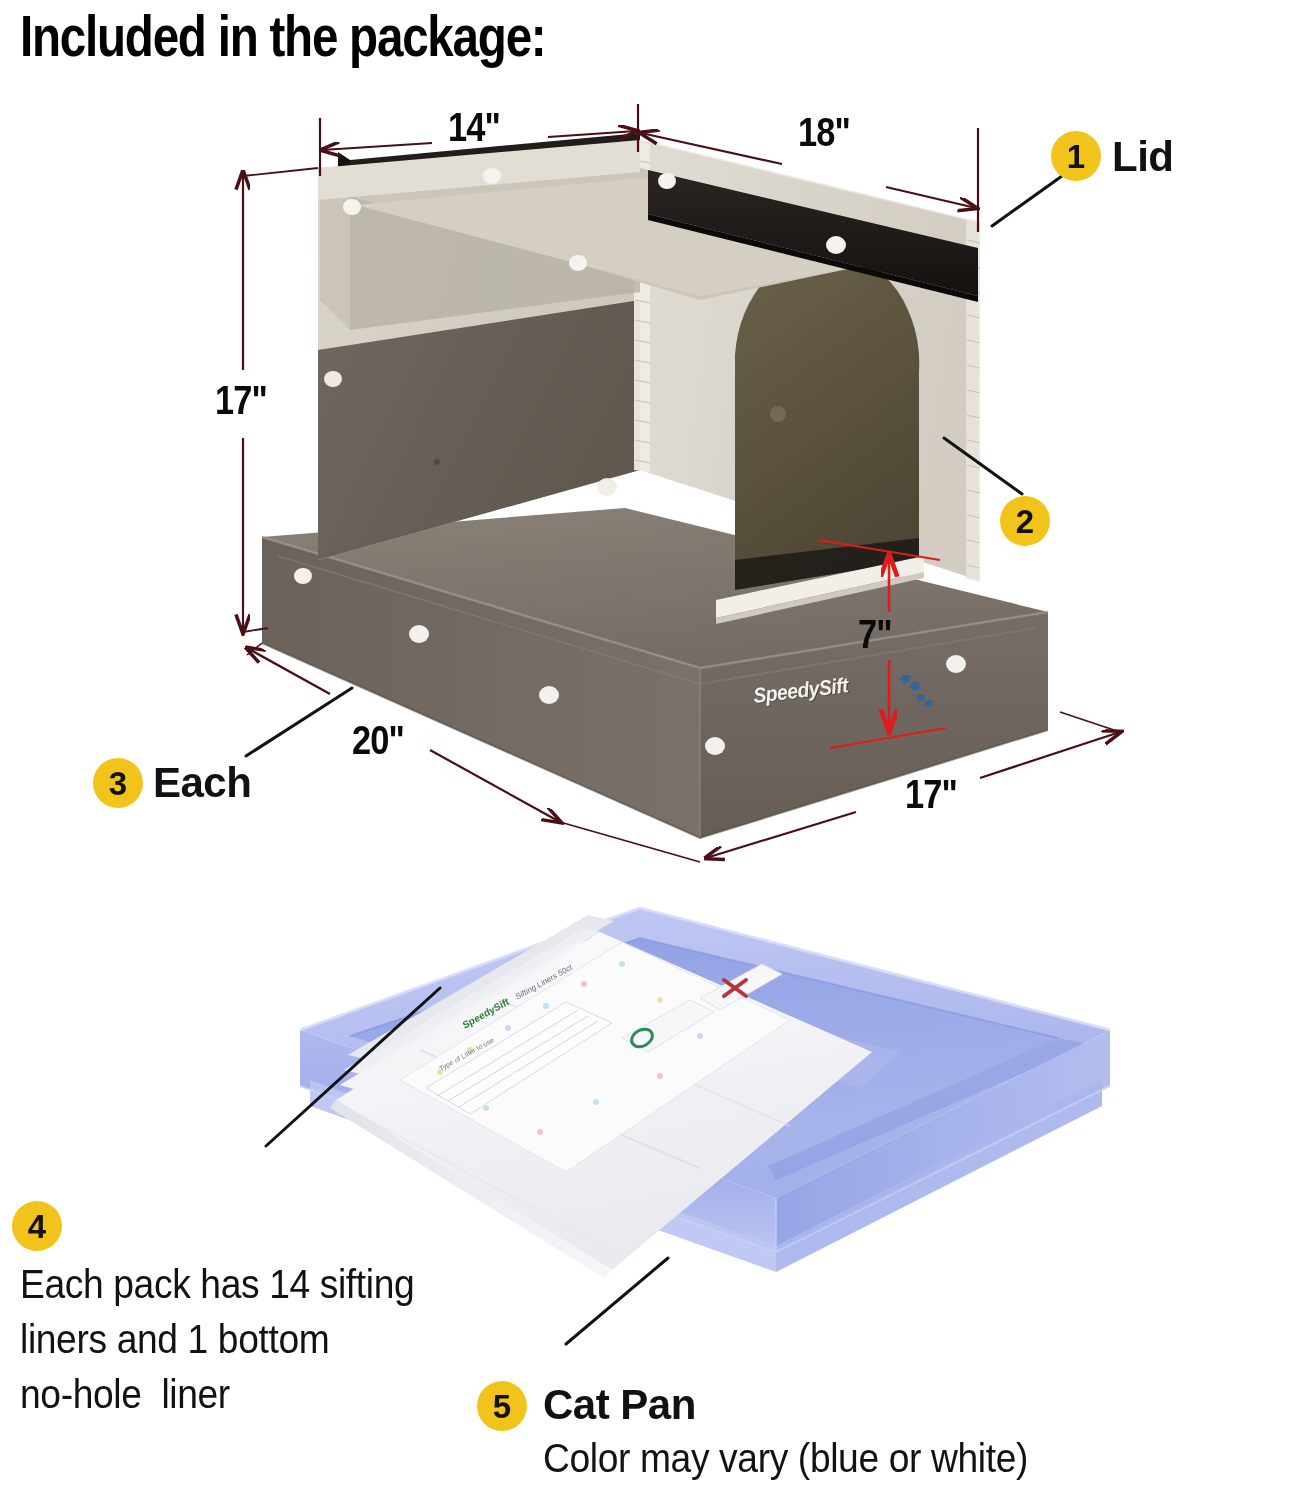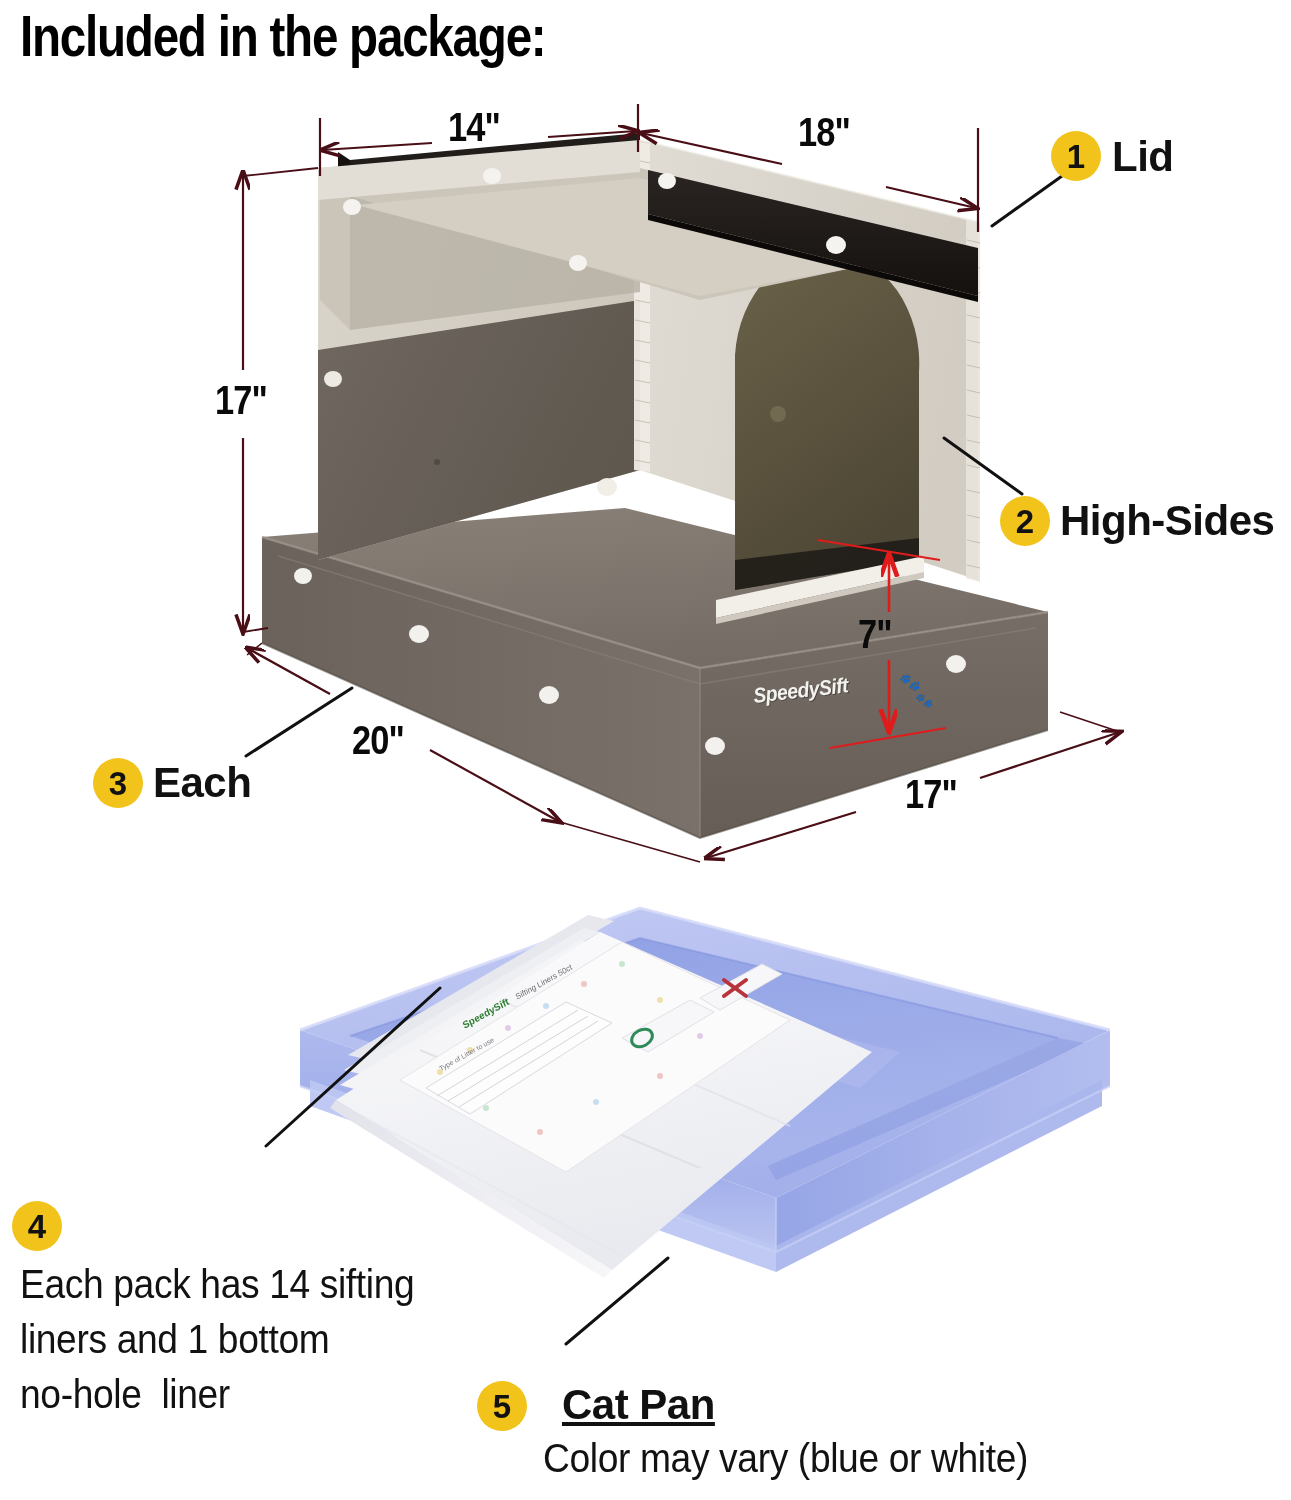--- a/index.html
+++ b/index.html
@@ -467,27 +467,26 @@
   <div class="dim-label" style="left:798px; top:110px;">18"</div>
   <div class="dim-label" style="left:215px; top:378px;">17"</div>
   <div class="dim-label" style="left:858px; top:612px;">7"</div>
   <div class="dim-label" style="left:352px; top:718px;">20"</div>
   <div class="dim-label" style="left:905px; top:772px;">17"</div>
 
   <div class="badge" style="left:1051px; top:131px;">1</div>
   <div class="callout-label" style="left:1112px; top:133px;">Lid</div>
 
   <div class="badge" style="left:1000px; top:496px;">2</div>
-  <div class="callout-label" style="left:1060px; top:497px;">High-Sides</div>
 
   <div class="badge" style="left:93px; top:758px;">3</div>
   <div class="callout-label" style="left:153px; top:759px;">Each</div>
 
   <div class="badge" style="left:12px; top:1201px;">4</div>
   <div class="callout-sub sub-cond" style="left:20px; top:1262px;">Each pack has 14 sifting</div>
   <div class="callout-sub sub-cond" style="left:20px; top:1317px;">liners and 1 bottom</div>
   <div class="callout-sub sub-cond" style="left:20px; top:1372px; white-space:pre;">no-hole  liner</div>
 
   <div class="badge" style="left:477px; top:1381px;">5</div>
-  <div class="callout-label" style="left:562px; top:1381px;text-decoration:underline;">Cat Pan</div>
+  <div class="callout-label" style="left:543px; top:1381px;">Cat Pan</div>
   <div class="callout-sub sub-cond" style="left:543px; top:1436px;">Color may vary (blue or white)</div>
 
 </div>
 
 </body></html>

